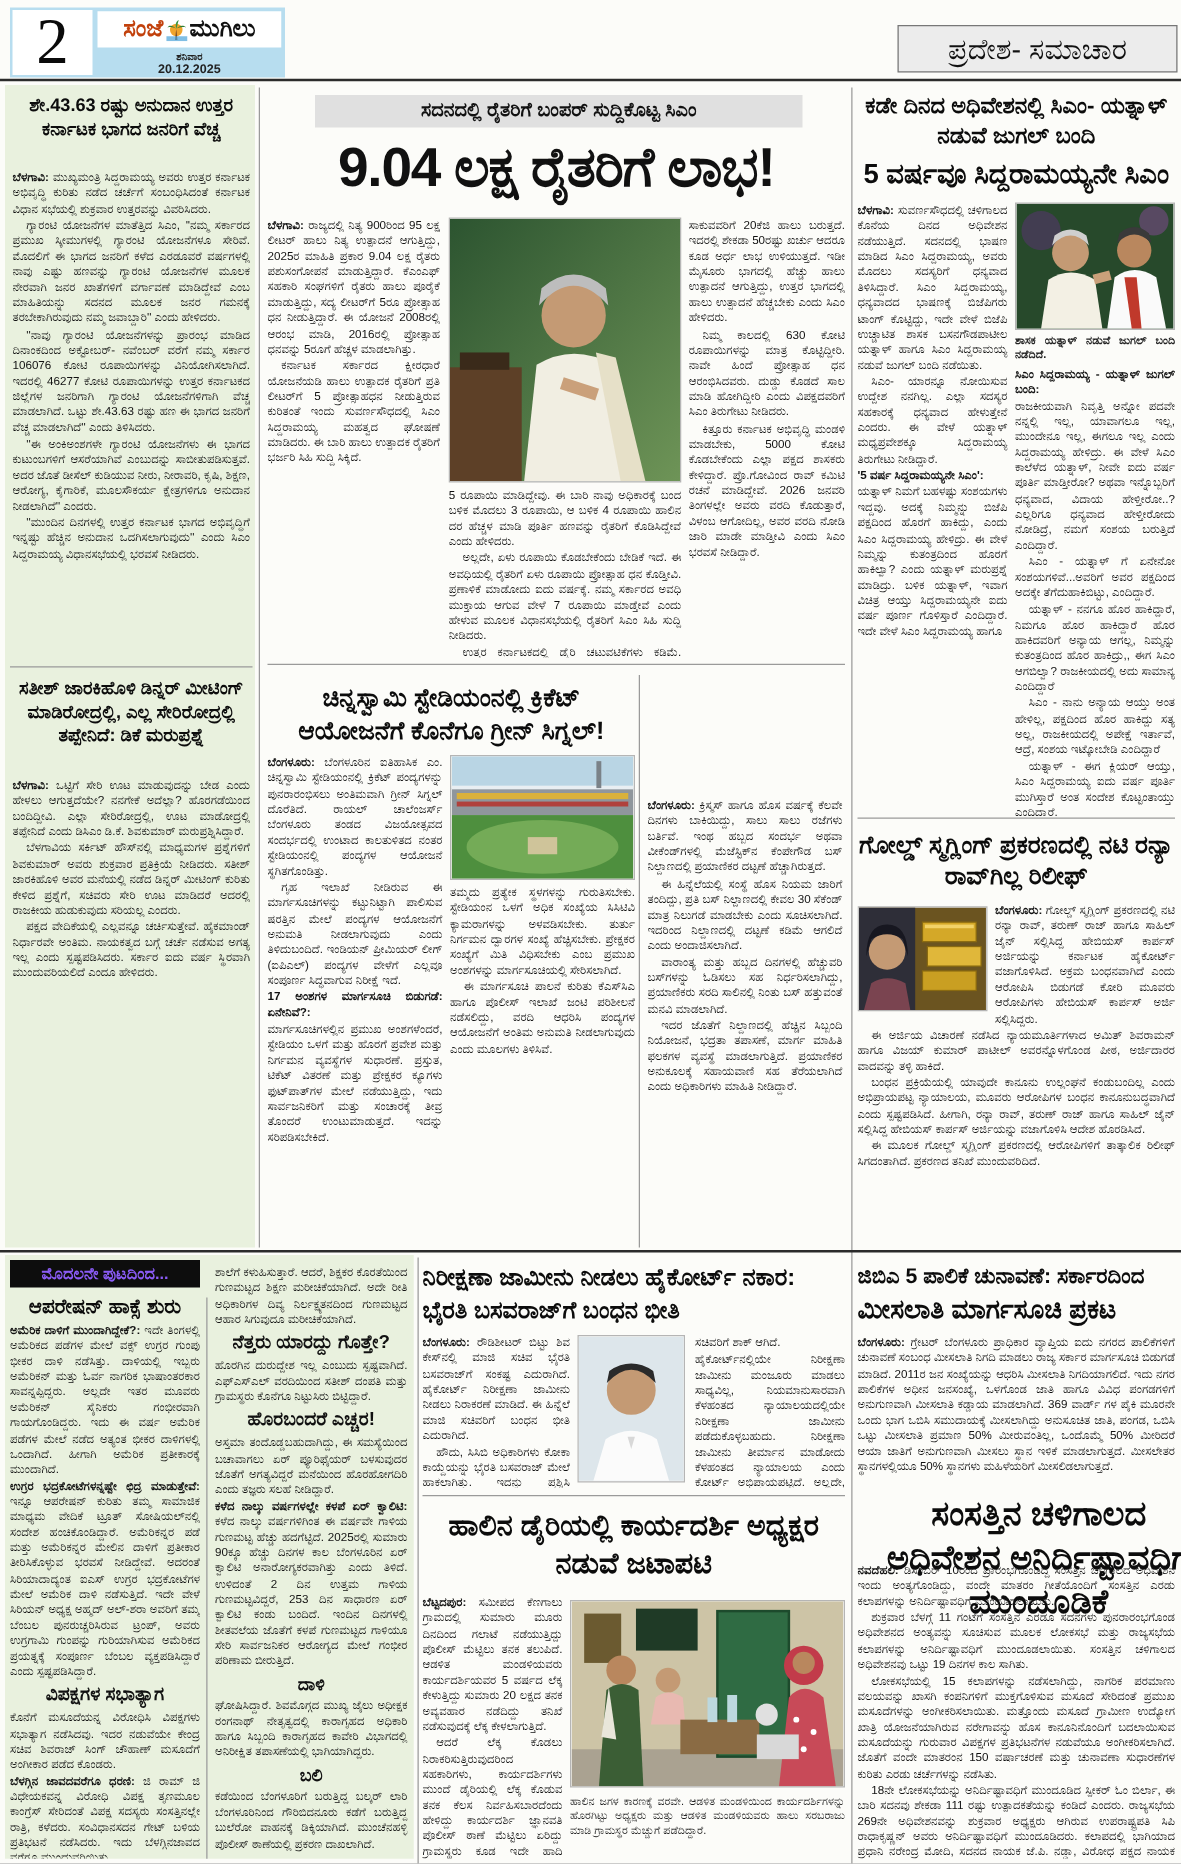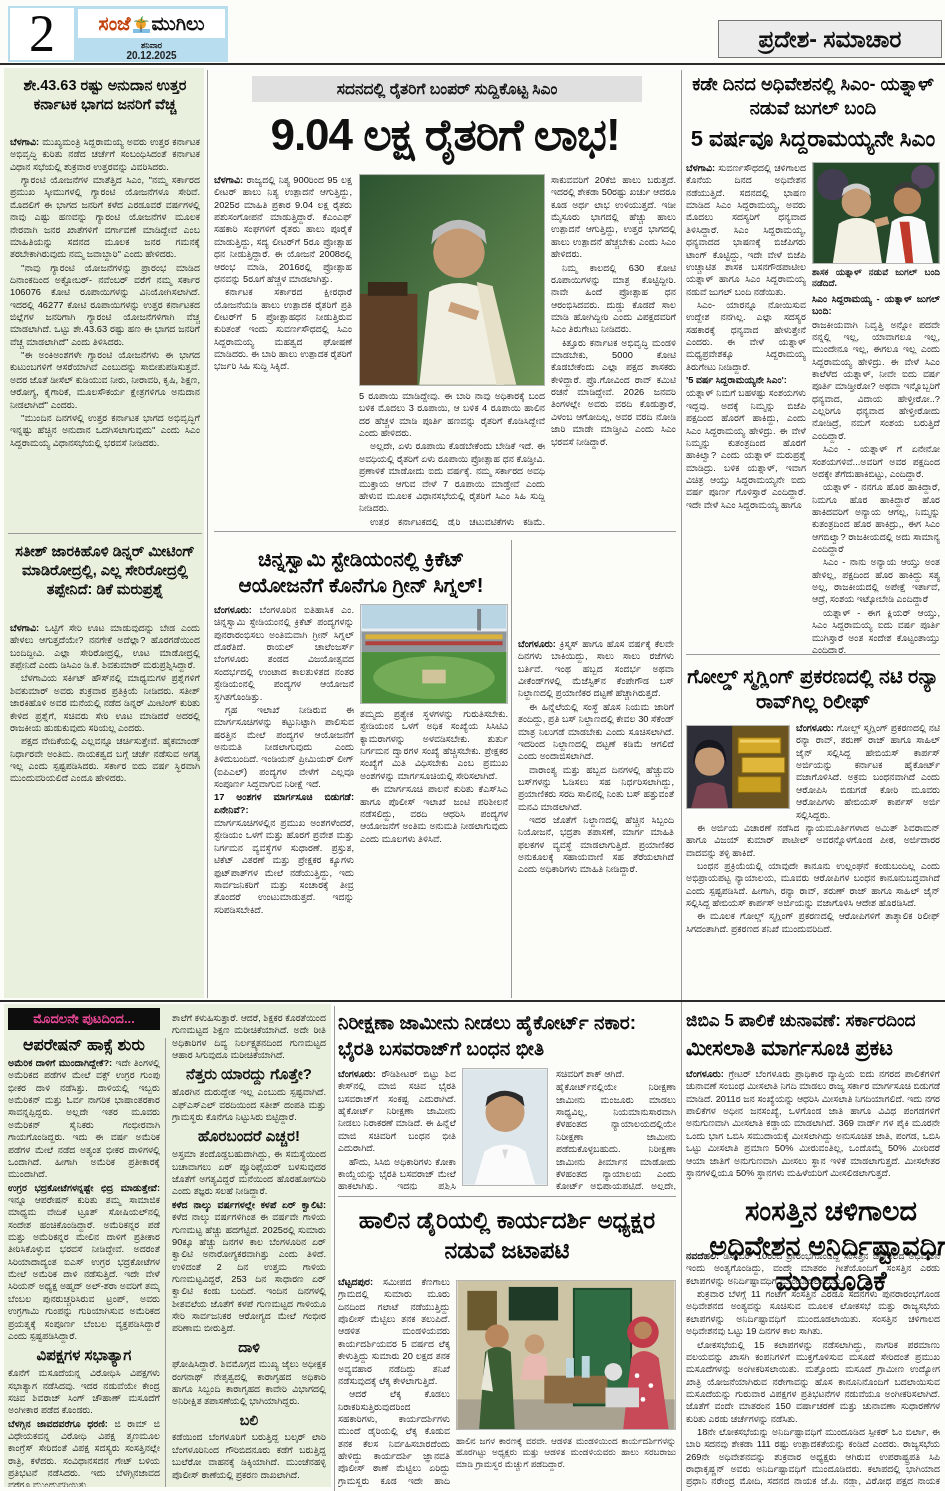--- a/index.html
+++ b/index.html
@@ -17,33 +17,33 @@
           text-align:center;color:#0a0a0a;}
   .logo-strip{position:absolute;left:70px;top:3px;width:147px;height:29px;background:#ffffff;
               display:flex;align-items:center;justify-content:center;gap:2px;}
   .logo-red{color:#c2410c;font-weight:bold;font-size:19px;}
   .logo-black{color:#101010;font-weight:bold;font-size:19px;}
   .mast-day{position:absolute;left:70px;top:35px;width:147px;text-align:center;
             font-size:8px;font-weight:bold;color:#222;}
   .mast-date{position:absolute;left:70px;top:44px;width:147px;text-align:center;
              font-size:10px;font-weight:bold;color:#222;}
   .section-box{left:718px;top:20px;width:222px;height:36px;background:#ececec;border:1px solid #777;
-               text-align:center;line-height:36px;font-size:23px;font-weight:bold;}
+               text-align:center;line-height:36px;font-size:23px;font-weight:normal;}
   
   .hl{font-weight:bold;color:#0c0c0c;text-align:center;}
   .kicker{background:#e0e0e0;text-align:center;font-weight:bold;font-size:15.5px;line-height:26px;height:26px;}
   .bighl{font-weight:bold;font-size:44px;line-height:58px;text-align:center;letter-spacing:-1px;white-space:nowrap;}
   .body{font-size:9.3px;line-height:1.33;text-align:justify;overflow:hidden;}
   .body p{margin:0 0 1px 0;text-indent:11px;}
   .body p.first{text-indent:0;}
   .body b{font-weight:bold;}
   .subhd{font-weight:bold;text-align:center;margin:3px 0 2px 0;text-indent:0 !important;}
   .caption{font-size:8.8px;line-height:1.3;text-align:justify;font-weight:bold;color:#222;}
   .photo{display:block;border:1px solid #b5b5b5;box-sizing:border-box;}
-  .banner{background:#0d0d0d;color:#ec4899;text-align:center;font-weight:bold;font-size:13px;line-height:22px;}
+  .banner{background:#0d0d0d;color:#8b5cf6;text-align:center;font-weight:bold;font-size:13px;line-height:22px;}
 </style>
 </head>
 <body>
 
 <div class="page">
 
   <div class="abs masthead">
     <div class="pageno">2</div>
     <div class="logo-strip">
       <span class="logo-red">ಸಂಜೆ</span>

